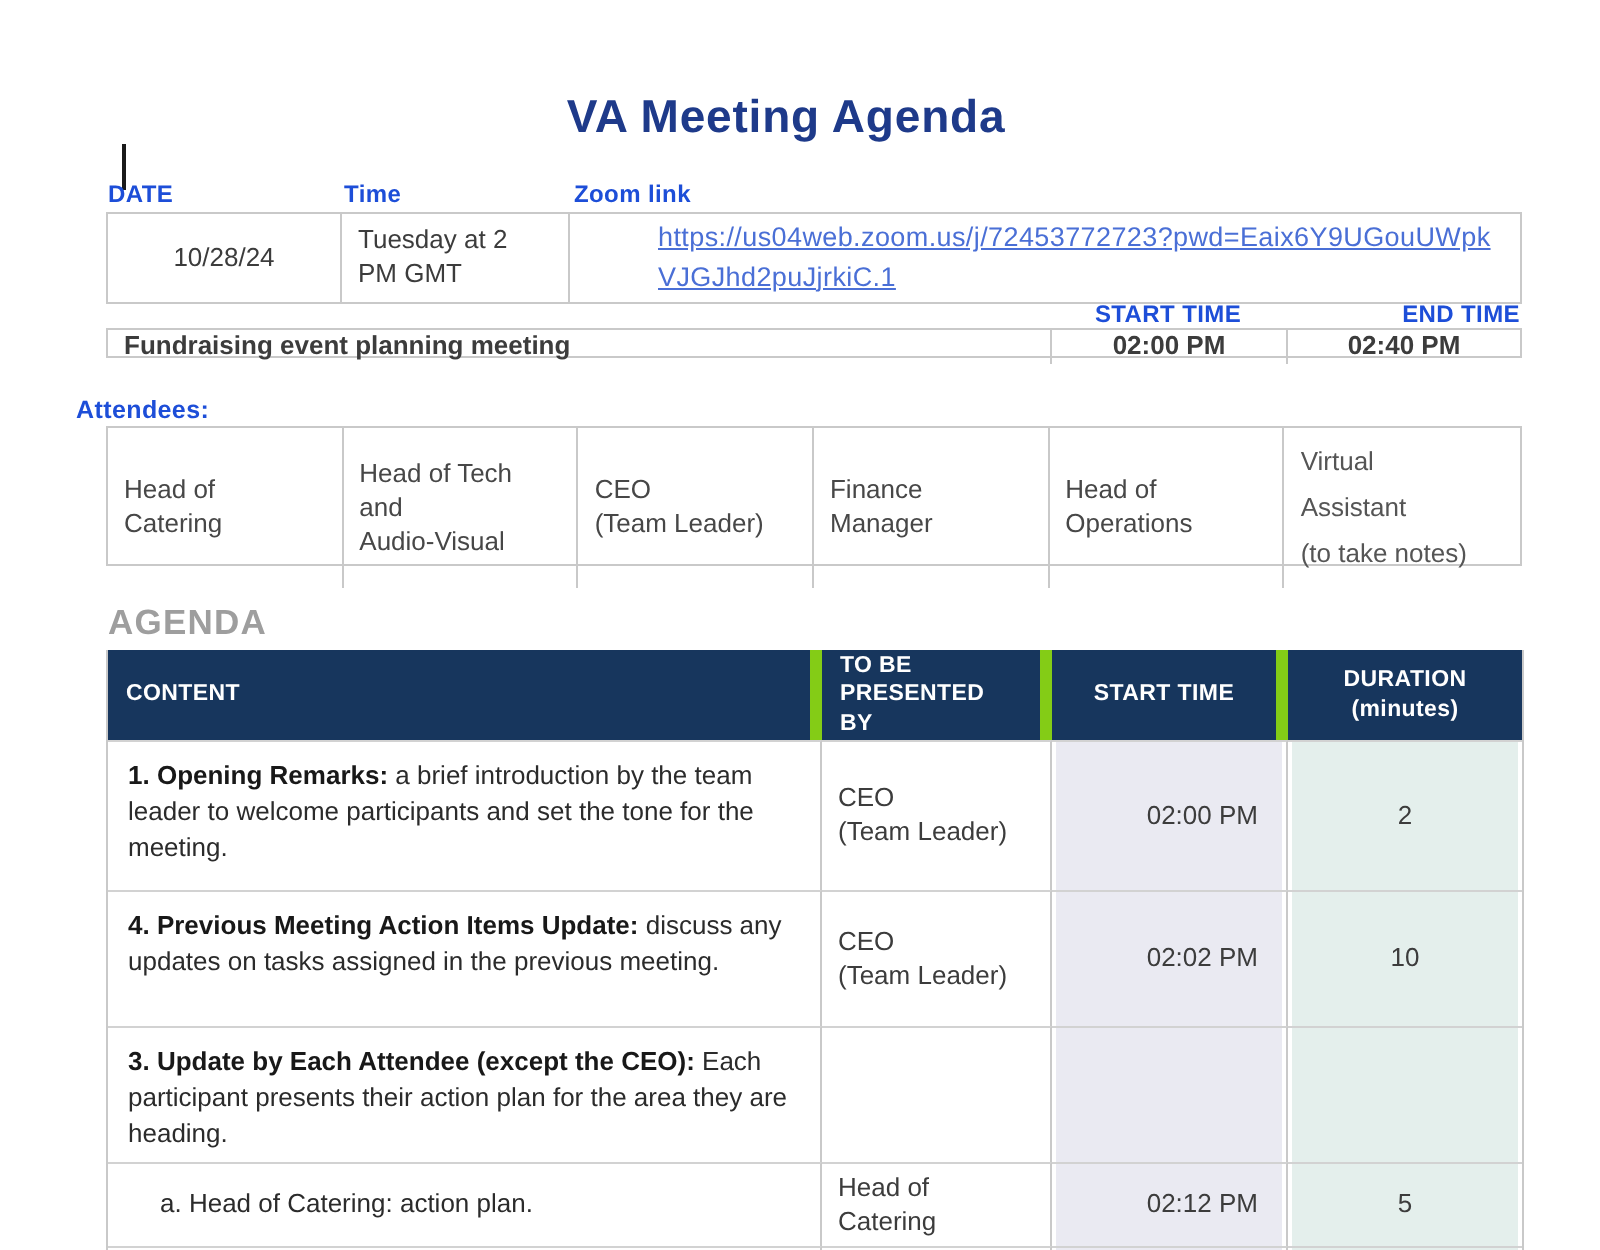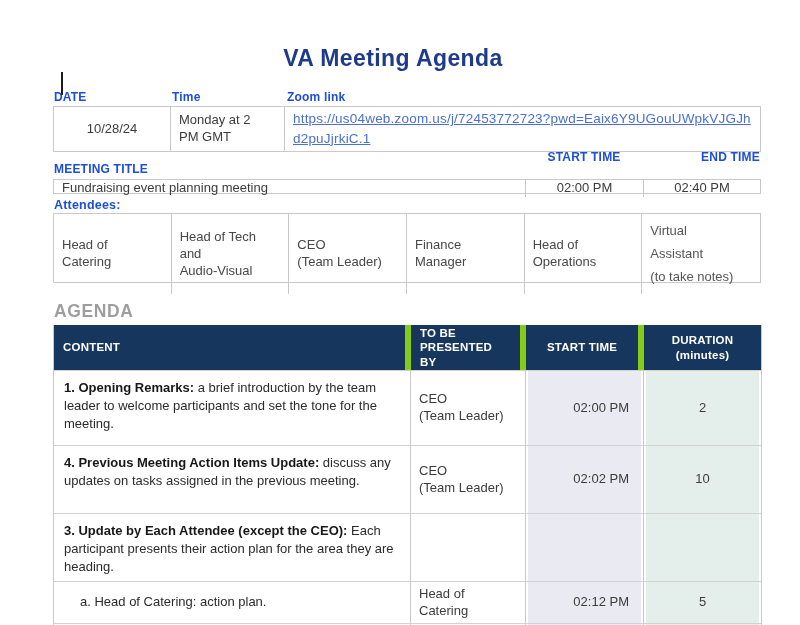--- a/index.html
+++ b/index.html
@@ -28,26 +28,26 @@
   .gtable{position:absolute;display:grid;border:1px solid var(--border);background:#fff;}
   .gtable .cell{border-right:1px solid var(--border);display:flex;align-items:center;
     font-size:13px;color:#3c3c3c;line-height:1.3;}
   .gtable .cell:last-child{border-right:none;}
   .pre{white-space:pre-line;}
 
   
   #tbl-schedule{left:53px;top:106px;width:708px;height:46px;grid-template-columns:117px 114px auto;}
   #tbl-schedule .c-date{justify-content:center;}
   #tbl-schedule .c-time{padding-left:8px;}
-  #tbl-schedule .c-zoom{padding:2px 8px;align-items:flex-start;}
+  #tbl-schedule .c-zoom{padding:2px 8px;align-items:flex-start;margin-left:36px;}
   #tbl-schedule a{color:var(--link-blue);text-decoration:underline;font-size:13.5px;
     letter-spacing:.2px;word-break:break-all;line-height:1.45;}
 
   
-  #tbl-meeting{left:53px;top:179px;width:708px;height:15px;grid-template-columns:472px 118px auto;}
+  #tbl-meeting{left:53px;top:164px;width:708px;height:15px;grid-template-columns:472px 118px auto;font-weight:bold;}
   #tbl-meeting .c-title{padding-left:8px;}
   #tbl-meeting .c-center{justify-content:center;}
 
   
   #tbl-attendees{left:53px;top:213px;width:708px;height:70px;
     grid-template-columns:repeat(6,1fr);}
   #tbl-attendees .cell{padding:6px 8px;color:#474747;}
   #tbl-attendees .cell.alt{color:#555;line-height:1.75;}
 
   .agenda-heading{position:absolute;left:54px;top:301px;font-size:17.5px;font-weight:bold;
@@ -83,38 +83,38 @@
   <div class="doc-title">VA Meeting Agenda</div>
 
   <div class="cursor"></div>
 
   <div class="lbl" style="left:54px;top:90px;">DATE</div>
   <div class="lbl" style="left:172px;top:90px;">Time</div>
   <div class="lbl" style="left:287px;top:90px;">Zoom link</div>
 
   <div class="gtable" id="tbl-schedule">
     <div class="cell c-date">10/28/24</div>
-    <div class="cell c-time pre">Monday at 2
+    <div class="cell c-time pre">Tuesday at 2
 PM GMT</div>
     <div class="cell c-zoom">
       <a href="#">https://us04web.zoom.us/j/72453772723?pwd=Eaix6Y9UGouUWpkVJGJhd2puJjrkiC.1</a>
     </div>
   </div>
 
   <div class="lbl" style="left:54px;top:162px;">MEETING TITLE</div>
   <div class="lbl" style="left:525px;top:150px;width:118px;text-align:center;">START TIME</div>
   <div class="lbl" style="left:643px;top:150px;width:117px;text-align:right;">END TIME</div>
 
   <div class="gtable" id="tbl-meeting">
     <div class="cell c-title">Fundraising event planning meeting</div>
     <div class="cell c-center">02:00 PM</div>
     <div class="cell c-center">02:40 PM</div>
   </div>
 
-  <div class="lbl" style="left:54px;top:198px;font-size:12.5px;">Attendees:</div>
+  <div class="lbl" style="left:38px;top:198px;font-size:12.5px;">Attendees:</div>
   <div class="gtable" id="tbl-attendees">
     <div class="cell pre">Head of
 Catering</div>
     <div class="cell pre">Head of Tech
 and
 Audio-Visual</div>
     <div class="cell pre">CEO
 (Team Leader)</div>
     <div class="cell pre">Finance
 Manager</div>

